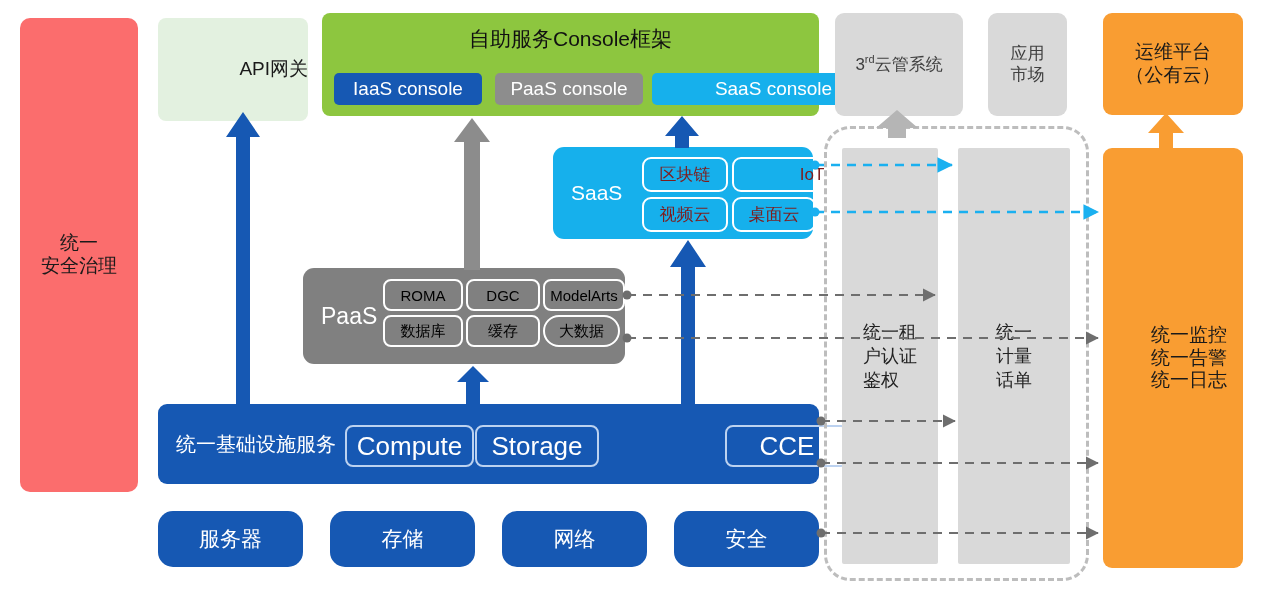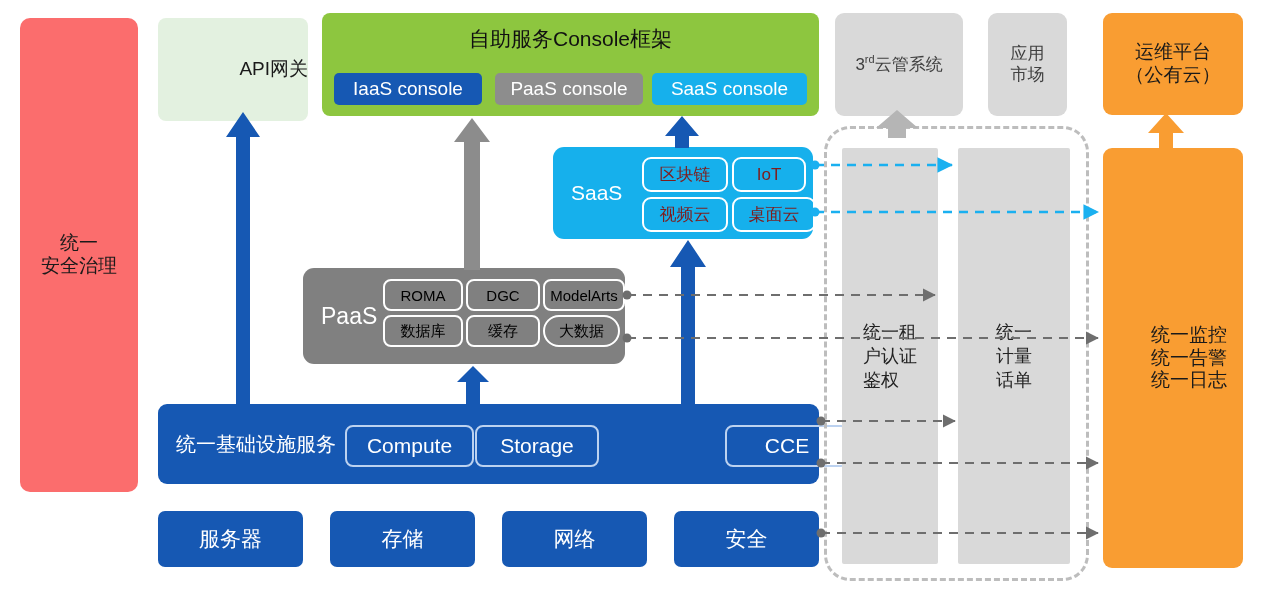--- a/index.html
+++ b/index.html
@@ -13,21 +13,21 @@
   
   .red-panel{background:#fb6d6d;color:#1a1a1a;font-size:19px;}
   .api-gw{background:#e3f1e0;color:#1a1a1a;font-size:19px;border-radius:8px;}
   .console-frame{background:#8cc63f;background:#8dc63f;border-radius:8px;}
   .console-title{position:absolute;left:0;right:0;top:12px;text-align:center;
        font-size:21px;color:#111;}
   .chip{position:absolute;border-radius:5px;color:#fff;font-size:19px;
        display:flex;align-items:center;justify-content:center;}
   .chip-iaas{background:#1658b3;}
   .chip-paas{background:#8d8d8d;}
-  .chip-saas{background:#16b0ec;}
+  .chip-saas{background:#16b0ec;padding-left:44px;}
 
   .gray-card{background:#d9d9d9;color:#404040;font-size:17px;border-radius:9px;}
   .orange-panel{background:#f99d32;color:#1a1a1a;font-size:19px;border-radius:9px;}
 
   .saas-box{background:#16b0ec;border-radius:11px;}
   .saas-label{position:absolute;left:18px;top:50%;transform:translateY(-50%);
        color:#fff;font-size:21px;}
   .saas-chip{position:absolute;border:2px solid #ffffff;border-radius:9px;
        color:#7f1d1d;font-size:17px;display:flex;align-items:center;
        justify-content:center;background:transparent;}
@@ -36,24 +36,24 @@
   .paas-label{position:absolute;left:18px;top:50%;transform:translateY(-50%);
        color:#fff;font-size:23px;}
   .paas-chip{position:absolute;border:2px solid #ffffff;border-radius:8px;
        color:#000000;font-size:15px;display:flex;align-items:center;
        justify-content:center;background:transparent;}
 
   .infra-box{background:#1658b3;border-radius:9px;}
   .infra-label{position:absolute;left:18px;top:50%;transform:translateY(-50%);
        color:#fff;font-size:20px;}
   .infra-chip{position:absolute;border:2px solid #bcd2f0;border-radius:8px;
-       color:#fff;font-size:21px;display:flex;align-items:center;
+       color:#fff;font-size:26px;display:flex;align-items:center;
        justify-content:center;background:transparent;}
 
-  .bottom-chip{background:#1658b3;color:#fff;font-size:21px;border-radius:7px;}
+  .bottom-chip{background:#1658b3;color:#fff;font-size:21px;border-radius:15px;}
 
   .mid-col{background:#d9d9d9;color:#222;font-size:18px;border-radius:2px;
        display:flex;align-items:center;justify-content:center;}
   .mid-col span{display:block;}
 
   .dashed-container{position:absolute;border:3px dashed #bdbdbd;border-radius:26px;
        box-sizing:border-box;}
 
   
   svg.overlay{position:absolute;left:0;top:0;width:1265px;height:605px;
@@ -99,21 +99,21 @@
   <div class="box orange-panel" style="left:1103px;top:13px;width:140px;height:102px;">
     <span class="mc">运维平台
 （公有云）</span>
   </div>
 
   <div class="saas-box" style="position:absolute;left:553px;top:147px;width:260px;height:92px;">
     <span class="saas-label">SaaS</span>
     <div class="saas-chip" style="left:89px;top:10px;width:82px;height:31px;">
       <span>区块链</span>
     </div>
-    <div class="saas-chip" style="left:179px;top:10px;width:70px;height:31px;">
+    <div class="saas-chip" style="left:179px;top:10px;width:70px;height:31px;padding-left:43px;">
       <span>IoT</span>
     </div>
     <div class="saas-chip" style="left:89px;top:50px;width:82px;height:31px;">
       <span>视频云</span>
     </div>
     <div class="saas-chip" style="left:179px;top:50px;width:80px;height:31px;">
       <span>桌面云</span>
     </div>
   </div>
 

